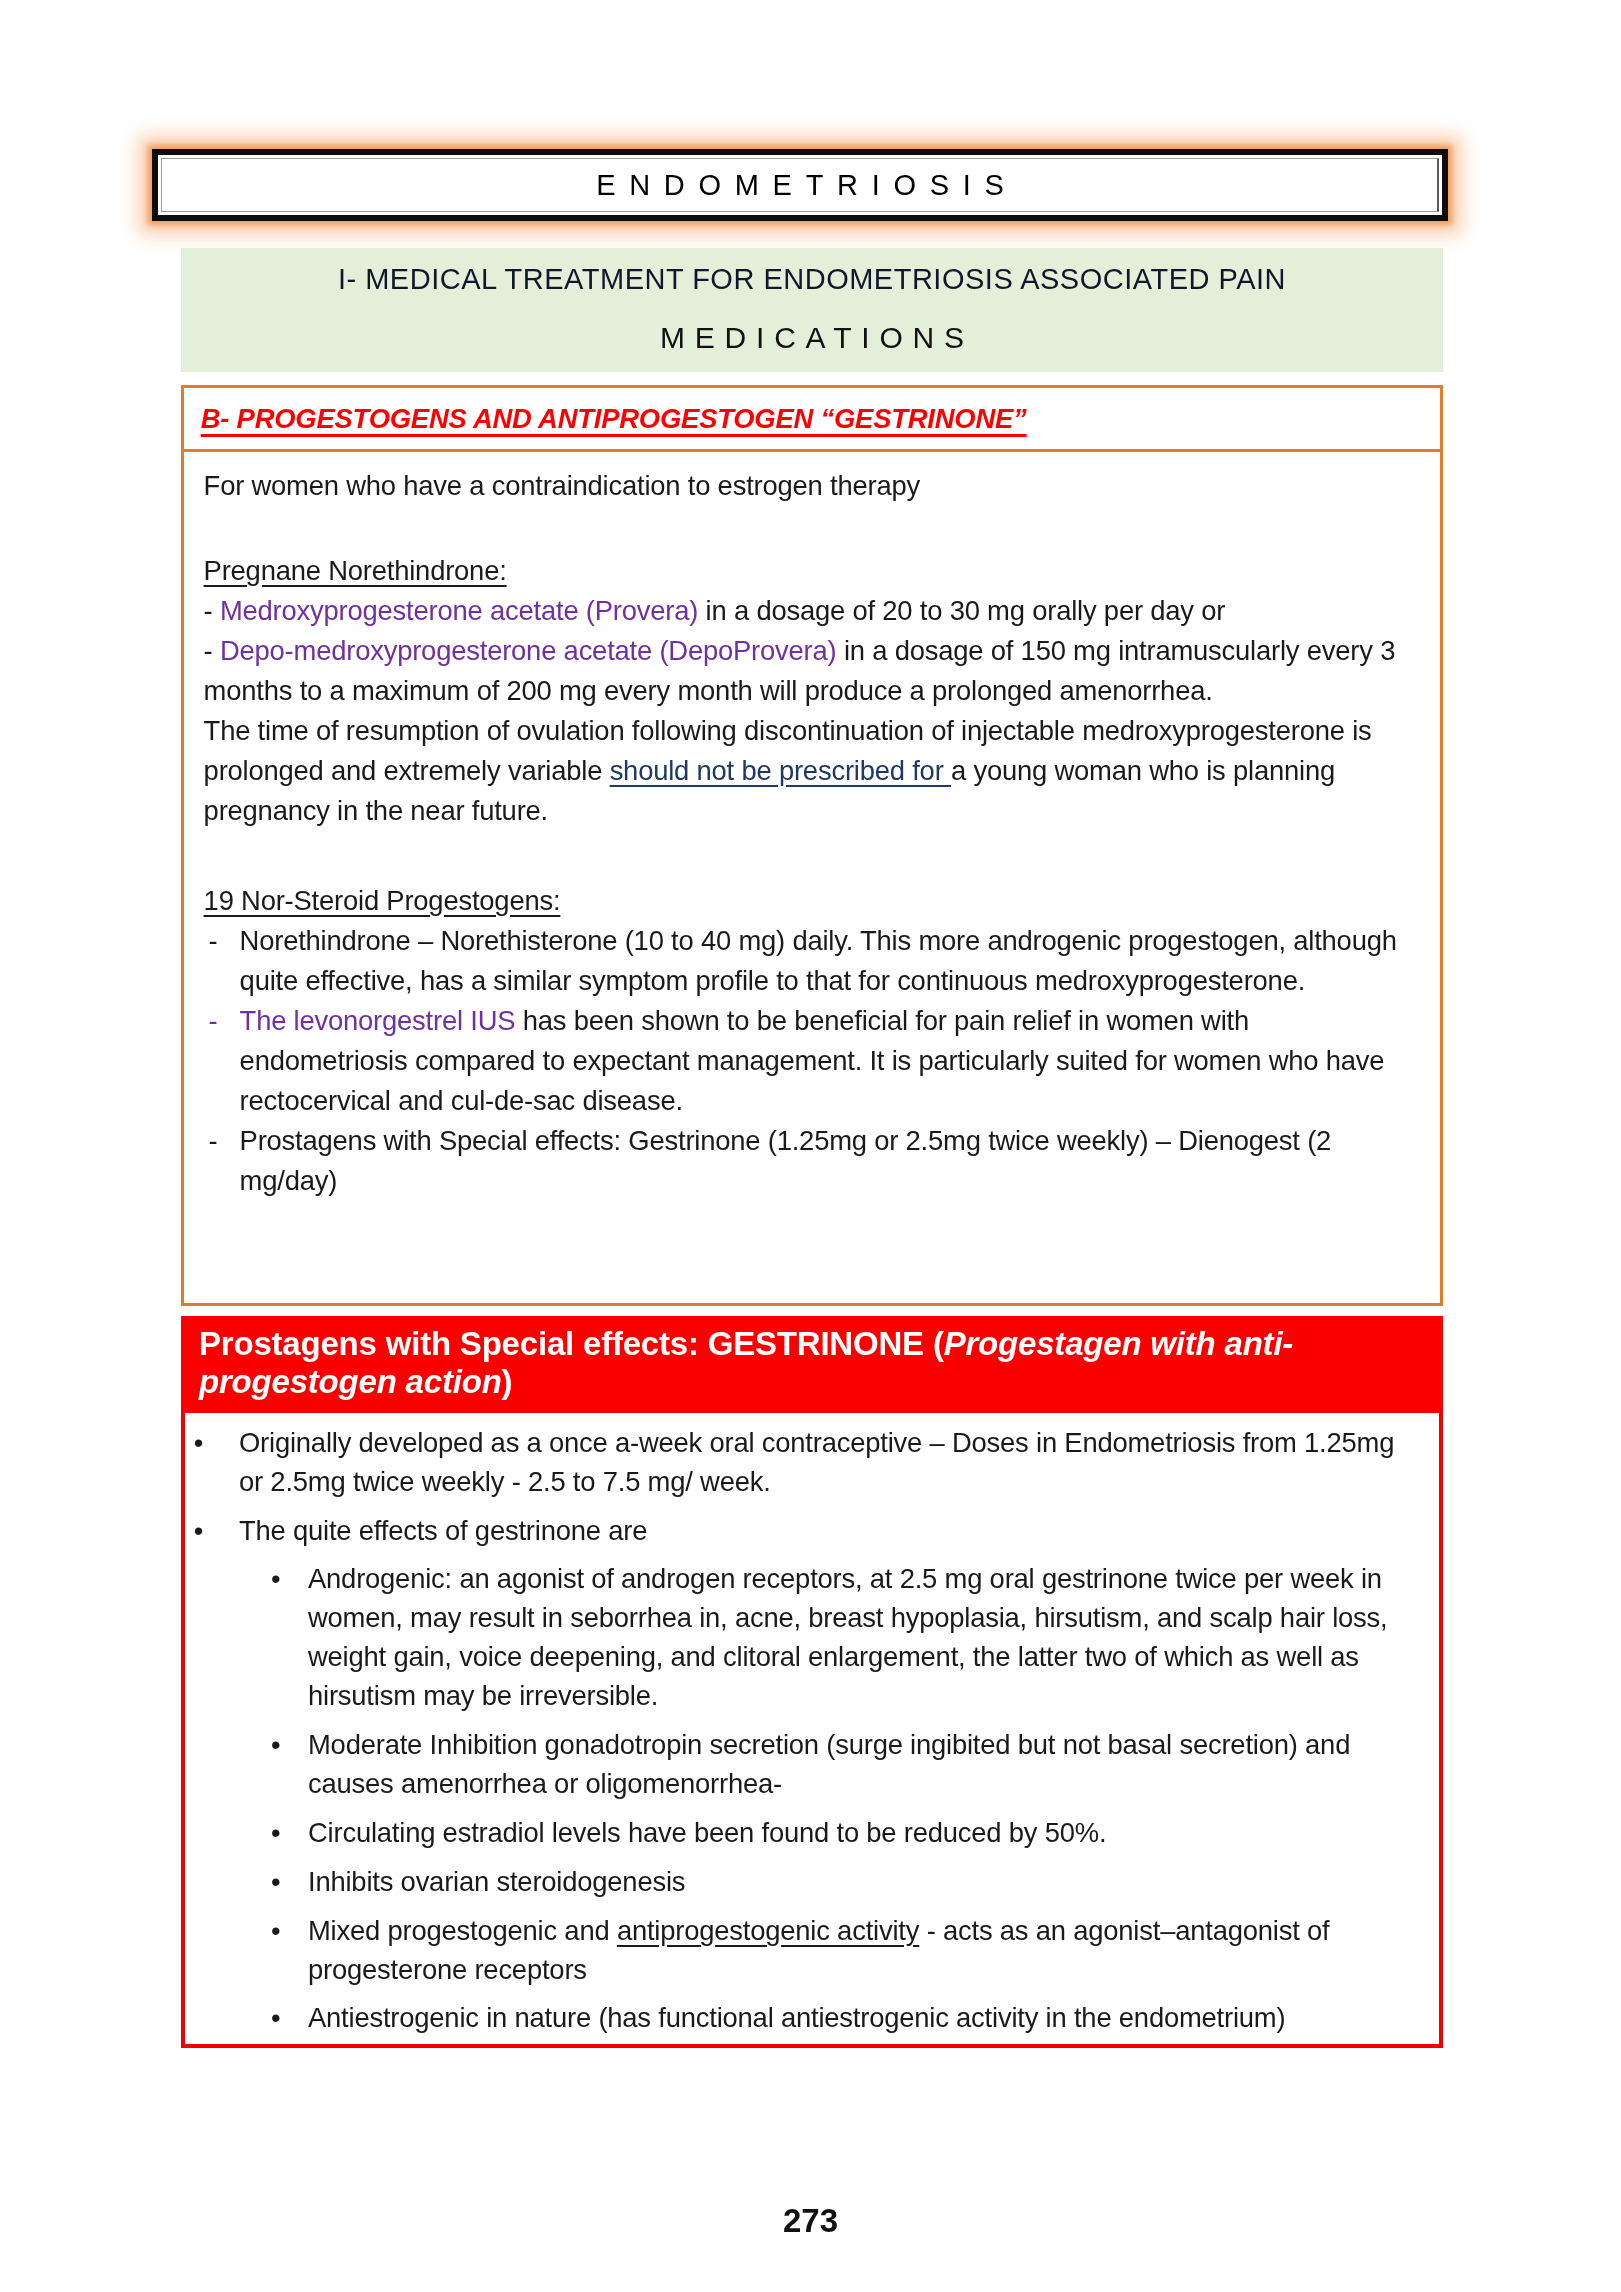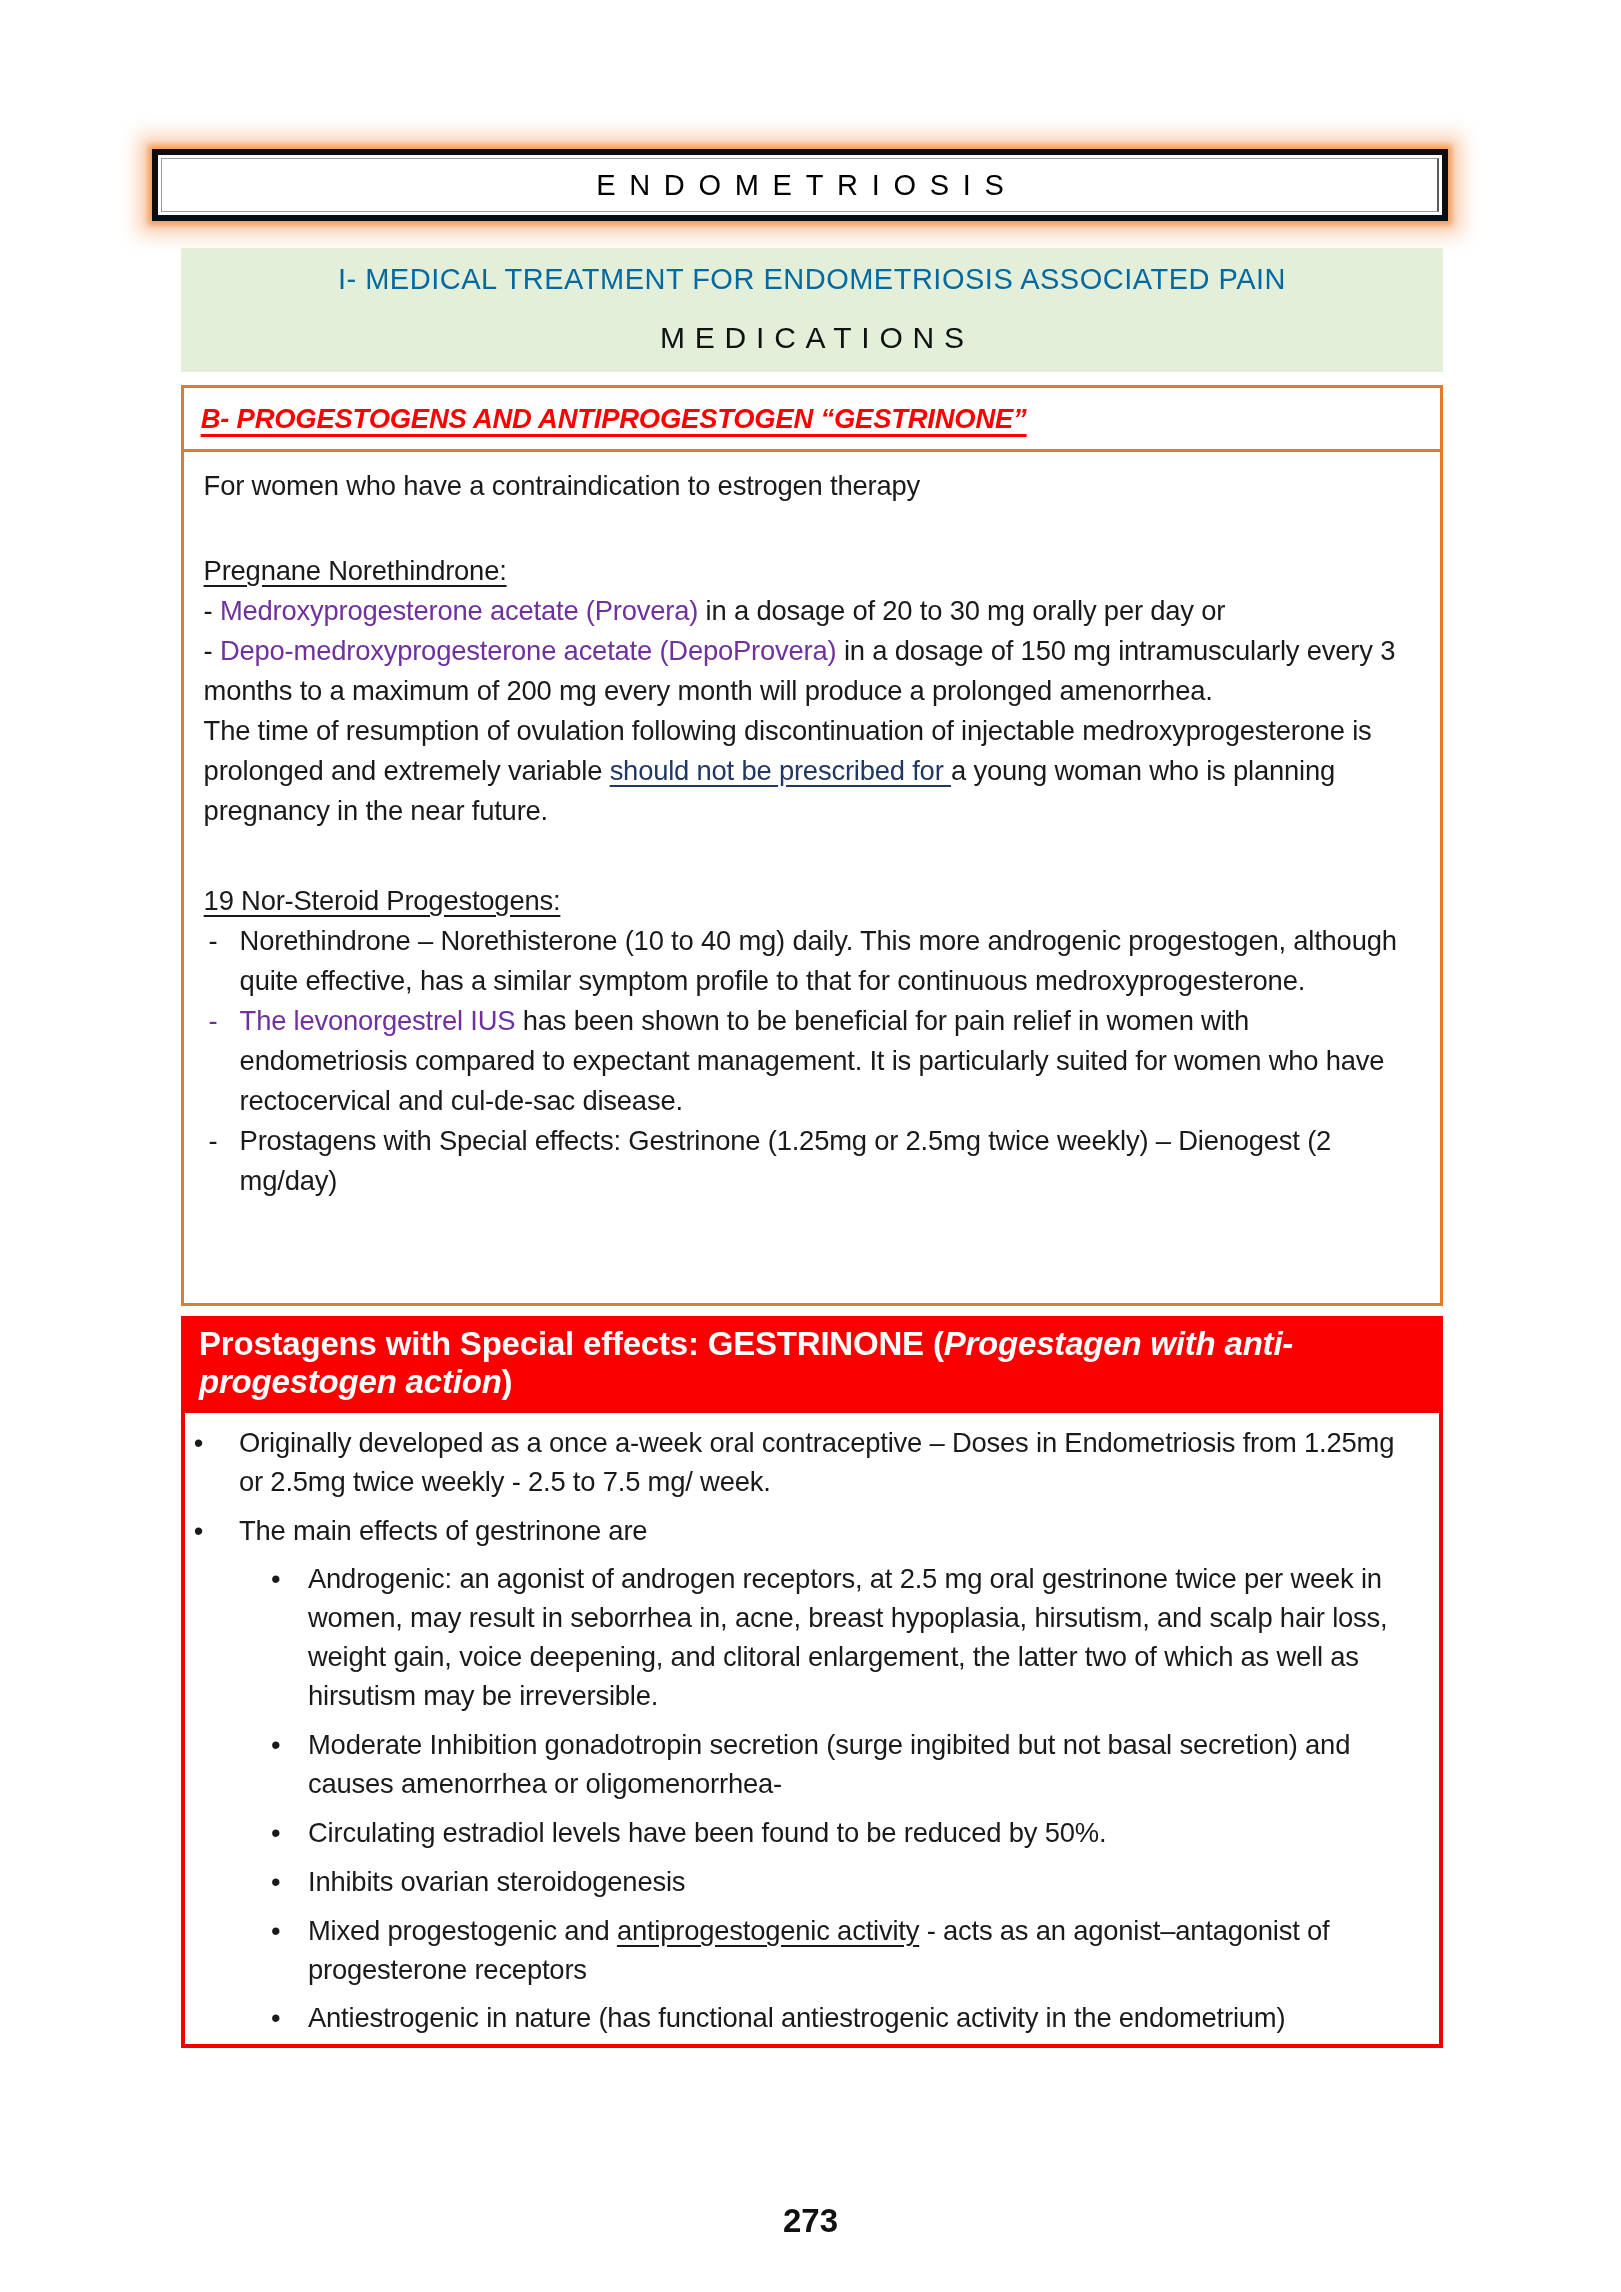--- a/index.html
+++ b/index.html
@@ -27,21 +27,21 @@
   .title-inner{
     font-size:29px;letter-spacing:13.7px;padding-left:13.7px;color:#000;
     white-space:nowrap;
   }
   
   .green-box{
     position:absolute;left:181px;top:248px;width:1262px;height:124px;
     box-sizing:border-box;background:#E3EFD9;text-align:center;
     padding-top:13.7px;
   }
-  .green-line1{font-size:29px;line-height:35px;letter-spacing:0.5px;color:#0369a1;}
+  .green-line1{font-size:29px;line-height:35px;letter-spacing:0.5px;color:#0f172a;}
   .green-line2{font-size:30px;line-height:39px;letter-spacing:9.8px;margin-top:21.6px;color:#111;padding-left:9.8px;}
   
   .heading-box{
     position:absolute;left:181px;top:385px;width:1262px;height:67px;
     box-sizing:border-box;border:3.9px solid #E07C30;background:#fff;
     display:flex;align-items:center;padding-left:16.7px;text-align:right;
   }
   .red-heading{
     color:#FF0000;font-weight:bold;font-style:italic;
     text-decoration:underline;text-decoration-thickness:2.9px;text-underline-offset:5.9px;
@@ -137,21 +137,21 @@
     <span><span>Prostagens with Special effects: GESTRINONE (</span><span class="seg-italic">Progestagen with anti-progestogen action</span><span>)</span></span>
   </div>
 
   <div class="red-box">
     <div class="bullet-item l1">
       <span class="marker">•</span>
       <span><span>Originally developed as a once a-week oral contraceptive – Doses in Endometriosis from 1.25mg or 2.5mg twice weekly - 2.5 to 7.5 mg/ week.</span></span>
     </div>
     <div class="bullet-item l1">
       <span class="marker">•</span>
-      <span><span>The main effects of gestrinone are</span></span>
+      <span><span>The quite effects of gestrinone are</span></span>
     </div>
     <div class="bullet-item l2">
       <span class="marker">•</span>
       <span><span>Androgenic:  an agonist of androgen receptors, at 2.5 mg oral gestrinone twice per week in women, may result in seborrhea in, acne, breast hypoplasia, hirsutism, and scalp hair loss, weight gain, voice deepening, and clitoral enlargement, the latter two of which as well as hirsutism may be irreversible.</span></span>
     </div>
     <div class="bullet-item l2">
       <span class="marker">•</span>
       <span><span>Moderate Inhibition gonadotropin secretion (surge ingibited but not basal secretion) and causes amenorrhea or oligomenorrhea-</span></span>
     </div>
     <div class="bullet-item l2">

